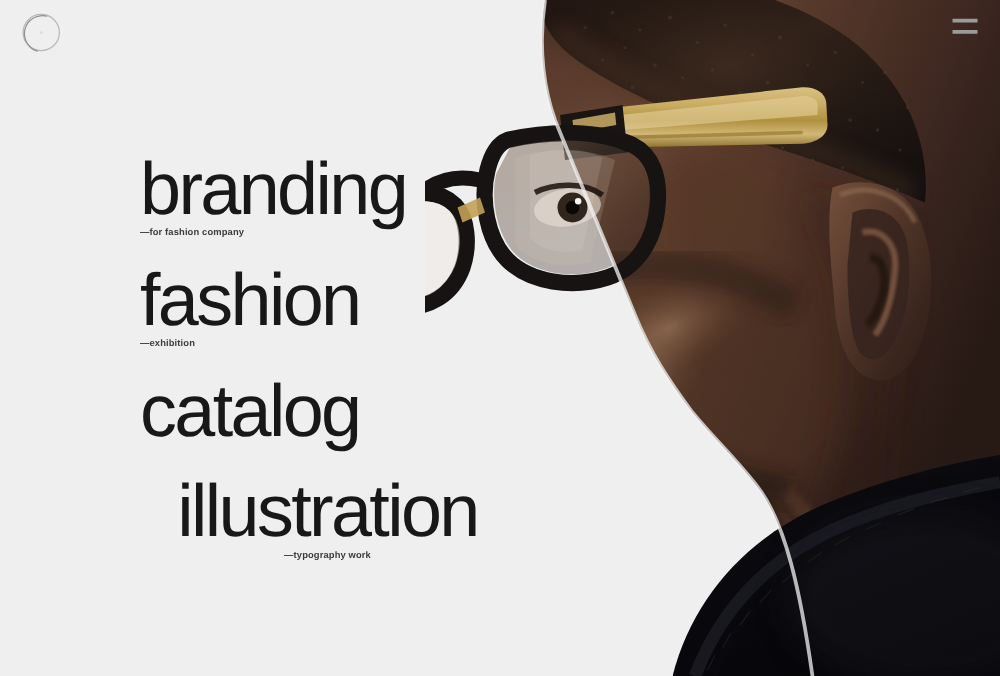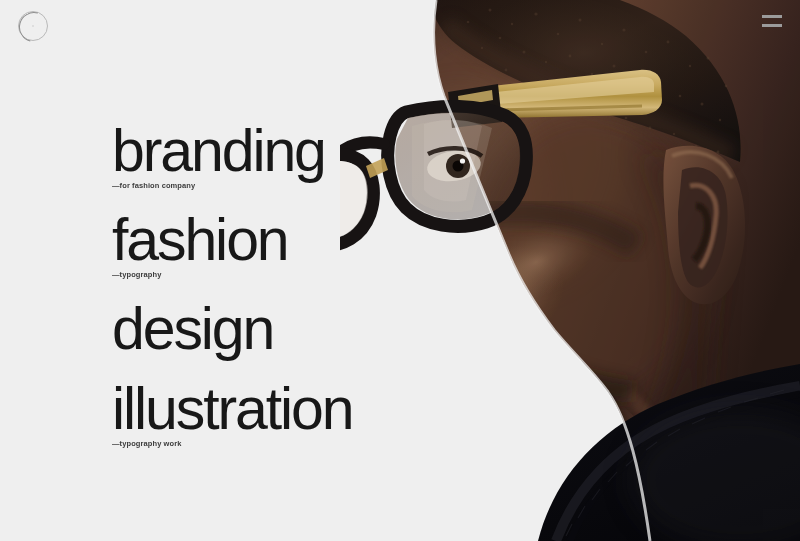--- a/index.html
+++ b/index.html
@@ -82,21 +82,21 @@
   }
 
   
   #nav-list {
     position:absolute;
     left:112px; top:120px;
     z-index:4;
     width:300px;
   }
   .nav-entry { position:relative; margin-bottom:18px; }
-  .nav-entry:last-child{ margin-bottom:0; }
+  .nav-entry:last-child{ margin-bottom:0;text-align:center; }
 
   .nav-title {
     display:block;
     font-family:"Liberation Sans", sans-serif;
     font-weight:400;
     font-size:59px;
     line-height:62px;
     letter-spacing:-2.1px;
     color:#181818;
     white-space:nowrap;
@@ -440,25 +440,25 @@
 
   <nav id="nav-list">
 
     <div class="nav-entry">
       <span class="nav-title">branding</span>
       <span class="nav-sub">—for fashion company</span>
     </div>
 
     <div class="nav-entry">
       <span class="nav-title">fashion</span>
-      <span class="nav-sub">—typography</span>
+      <span class="nav-sub">—exhibition</span>
     </div>
 
     <div class="nav-entry">
-      <span class="nav-title">design</span>
+      <span class="nav-title">catalog</span>
     </div>
 
     <div class="nav-entry">
       <span class="nav-title">illustration</span>
       <span class="nav-sub">—typography work</span>
     </div>
 
   </nav>
 
 </div>

